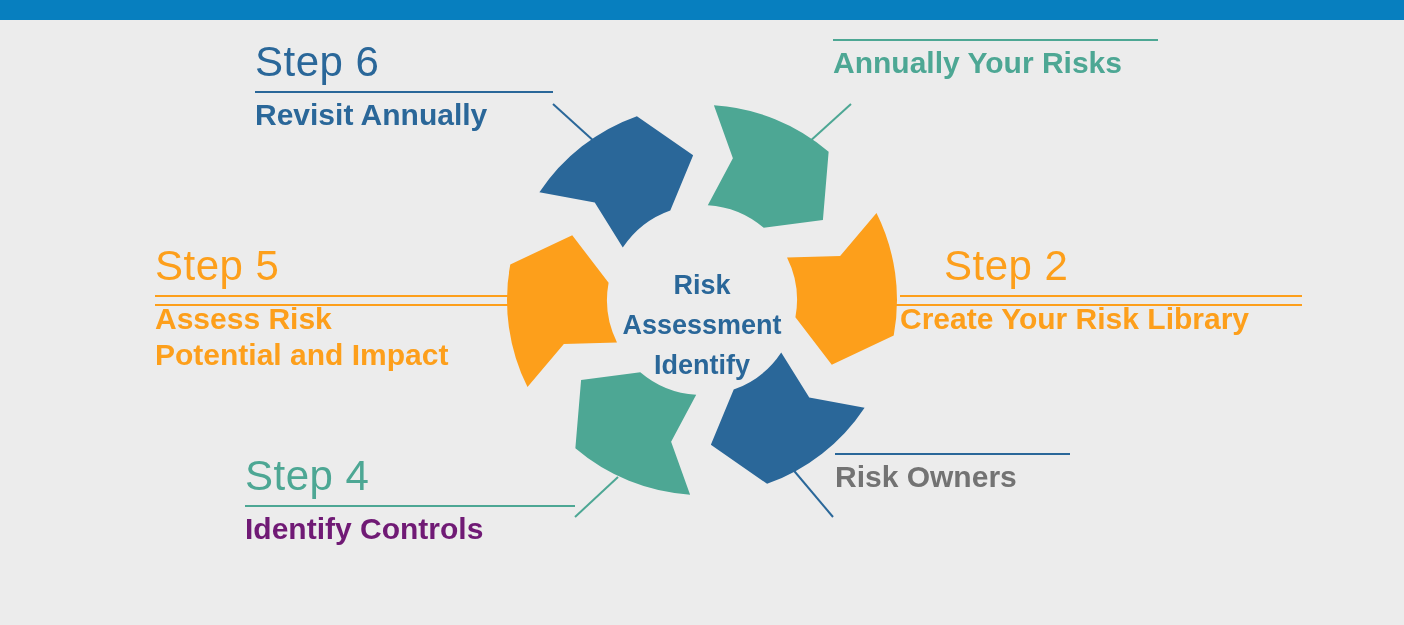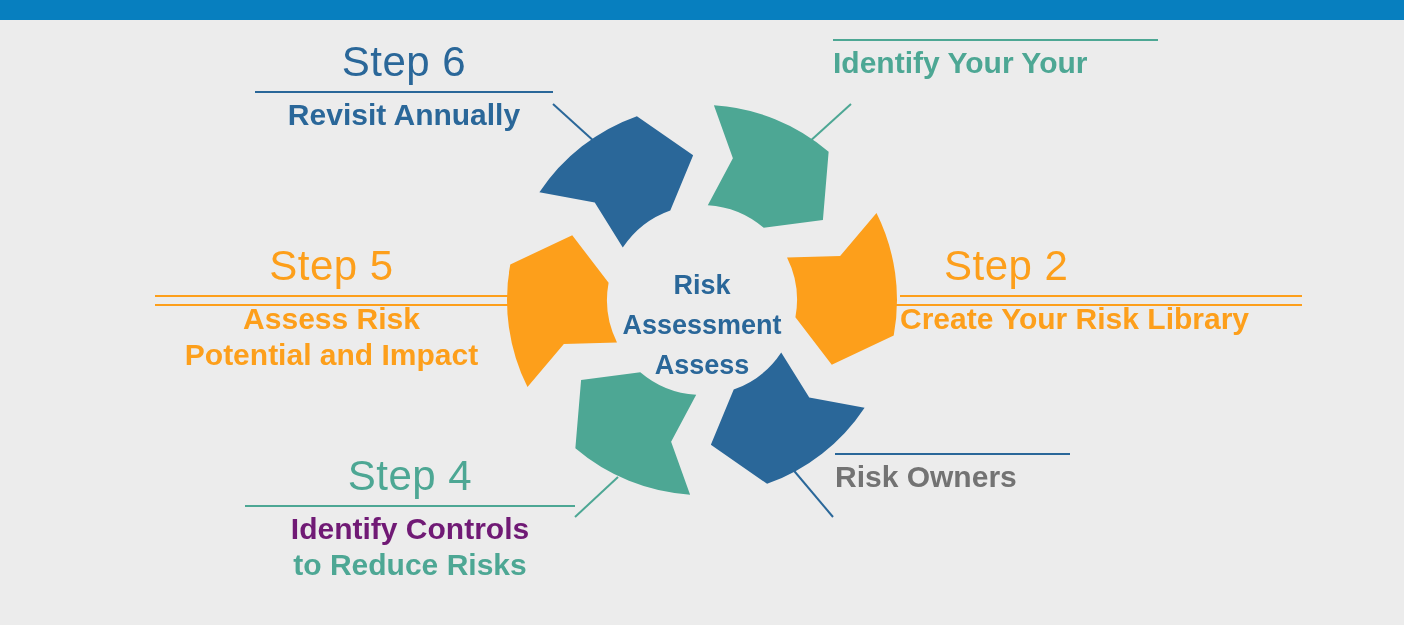--- a/index.html
+++ b/index.html
@@ -49,21 +49,21 @@
     font-size: 30px;
     line-height: 36px;
     white-space: nowrap;
   }
   .rule {
     height: 2px;
     width: 100%;
     margin: 3px 0 4px 0;
   }
   .align-left  { text-align: left; }
-  .align-right { text-align: center; }
+  .align-right { text-align: left; }
 
   
   #lbl-step1 { left: 833px;  top: 36px;  width: 325px; }
   #lbl-step2 { left: 900px;  top: 240px; width: 402px; }
   #lbl-step3 { left: 835px;  top: 450px; width: 235px; }
   #lbl-step4 { left: 245px;  top: 450px; width: 330px; }
   #lbl-step5 { left: 155px;  top: 240px; width: 353px; }
   #lbl-step6 { left: 255px;  top: 36px;  width: 298px; }
 
   #center-text {
@@ -107,46 +107,45 @@
         <path d="M 864.61 407.63 A 195 195 0 0 1 767.09 483.82 L 710.85 444.73 L 733.71 389.55 A 95 95 0 0 0 781.22 352.43 L 809.25 397.59 Z" fill="#2a6799"></path>
         <path d="M 690.10 494.64 A 195 195 0 0 1 575.36 448.28 L 581.09 380.03 L 640.30 372.24 A 95 95 0 0 0 696.20 394.82 L 671.11 441.67 Z" fill="#4da794"></path>
         <path d="M 527.49 387.01 A 195 195 0 0 1 510.27 264.46 L 572.23 235.30 L 608.59 282.69 A 95 95 0 0 0 616.98 342.39 L 563.86 344.08 Z" fill="#fd9f1b"></path>
         <path d="M 539.39 192.37 A 195 195 0 0 1 636.91 116.18 L 693.15 155.27 L 670.29 210.45 A 95 95 0 0 0 622.78 247.57 L 594.75 202.41 Z" fill="#2a6799"></path>
       </g>
   </svg>
 
   <div id="center-text" style="color: rgb(42, 103, 153); margin-top: 22px;">
     <div>Risk</div>
     <div>Assessment</div>
-    <div>Assess</div>
+    <div>Identify</div>
   </div>
 
   <div class="label align-left" id="lbl-step1" style="color: rgb(77, 167, 148);">
     <div class="rule" style="background: rgb(77, 167, 148);"></div>
-    <div class="step-title" style="color: rgb(77, 167, 148);">Identify Your Your</div>
+    <div class="step-title" style="color: rgb(77, 167, 148);">Annually Your Risks</div>
     <div class="step-title" style="color: rgb(77, 167, 148);"></div>
   </div>
 
   <div class="label align-left" id="lbl-step2" style="color: rgb(253, 159, 27);">
     <div class="step-eyebrow" style="color: rgb(253, 159, 27); margin-left: 44px;">Step 2</div>
     <div class="rule" style="background: rgb(253, 159, 27);"></div>
     <div class="step-title" style="color: rgb(253, 159, 27);">Create Your Risk Library</div>
     <div class="step-title" style="color: rgb(253, 159, 27);"></div>
   </div>
 
   <div class="label align-left" id="lbl-step3" style="color: rgb(42, 103, 153);">
     <div class="rule" style="background: rgb(42, 103, 153);"></div>
     <div class="step-title" style="color: #737373;">Risk Owners</div>
   </div>
 
   <div class="label align-right" id="lbl-step4" style="color: rgb(77, 167, 148);">
     <div class="step-eyebrow" style="color: rgb(77, 167, 148);">Step 4</div>
     <div class="rule" style="background: rgb(77, 167, 148);"></div>
     <div class="step-title" style="color: #701a75;">Identify Controls</div>
-    <div class="step-title" style="color: rgb(77, 167, 148);">to Reduce Risks</div>
   </div>
 
   <div class="label align-right" id="lbl-step5" style="color: rgb(253, 159, 27);">
     <div class="step-eyebrow" style="color: rgb(253, 159, 27);">Step 5</div>
     <div class="rule" style="background: rgb(253, 159, 27);"></div>
     <div class="step-title" style="color: rgb(253, 159, 27);">Assess Risk</div>
     <div class="step-title" style="color: rgb(253, 159, 27);">Potential and Impact</div>
   </div>
 
   <div class="label align-right" id="lbl-step6" style="color: rgb(42, 103, 153);">

